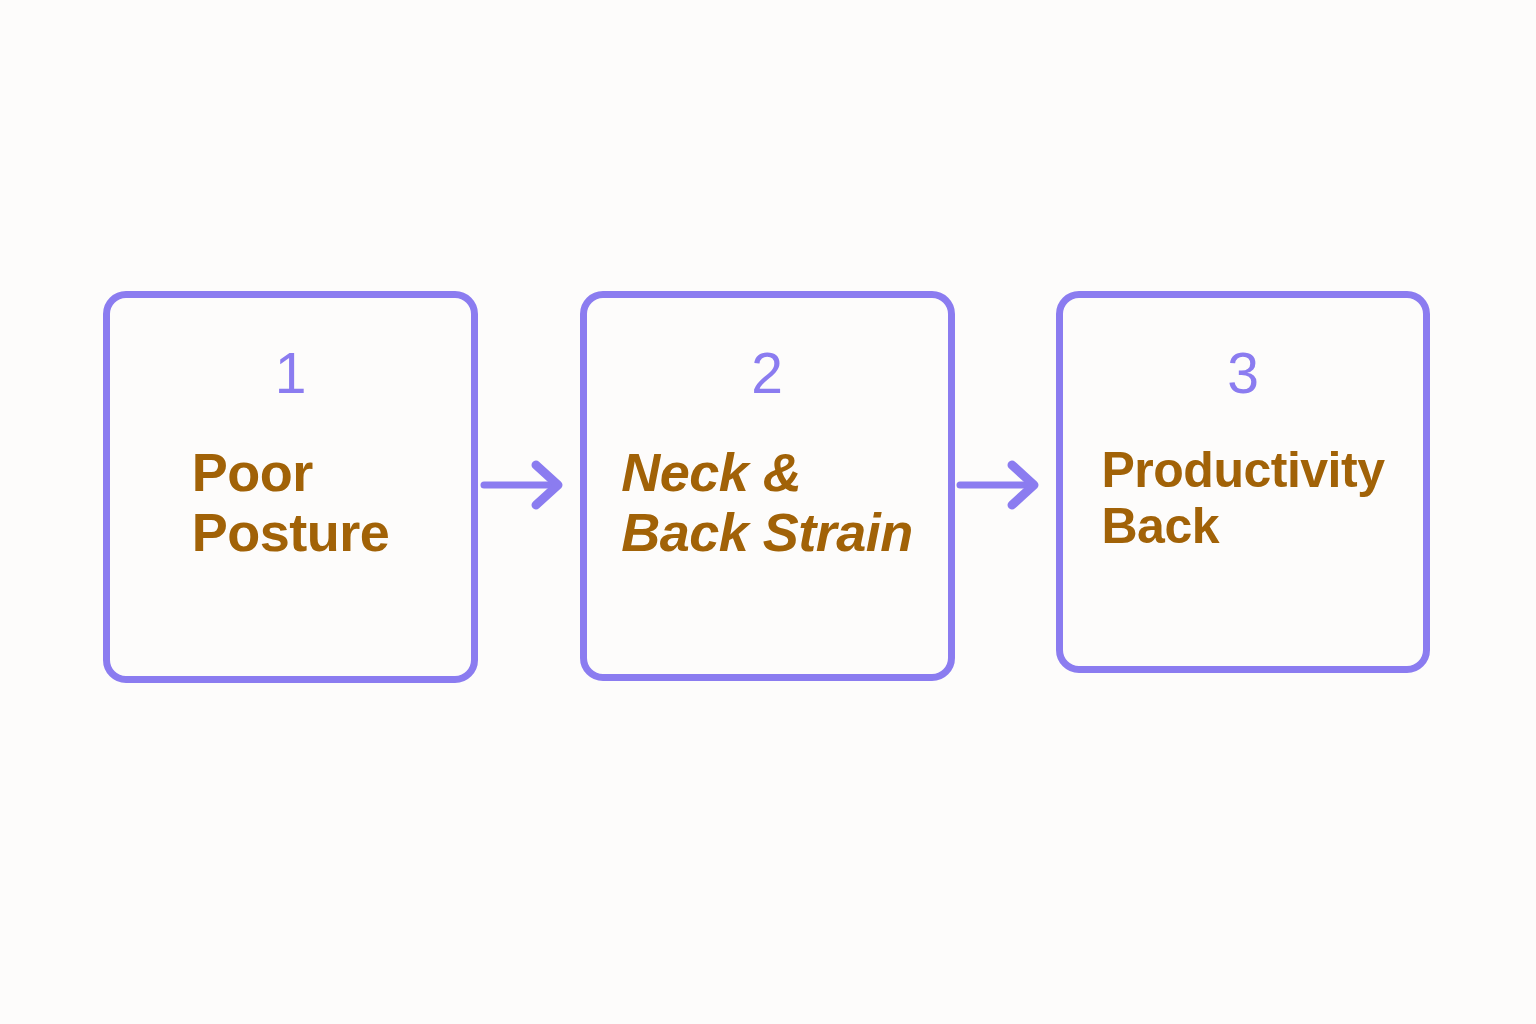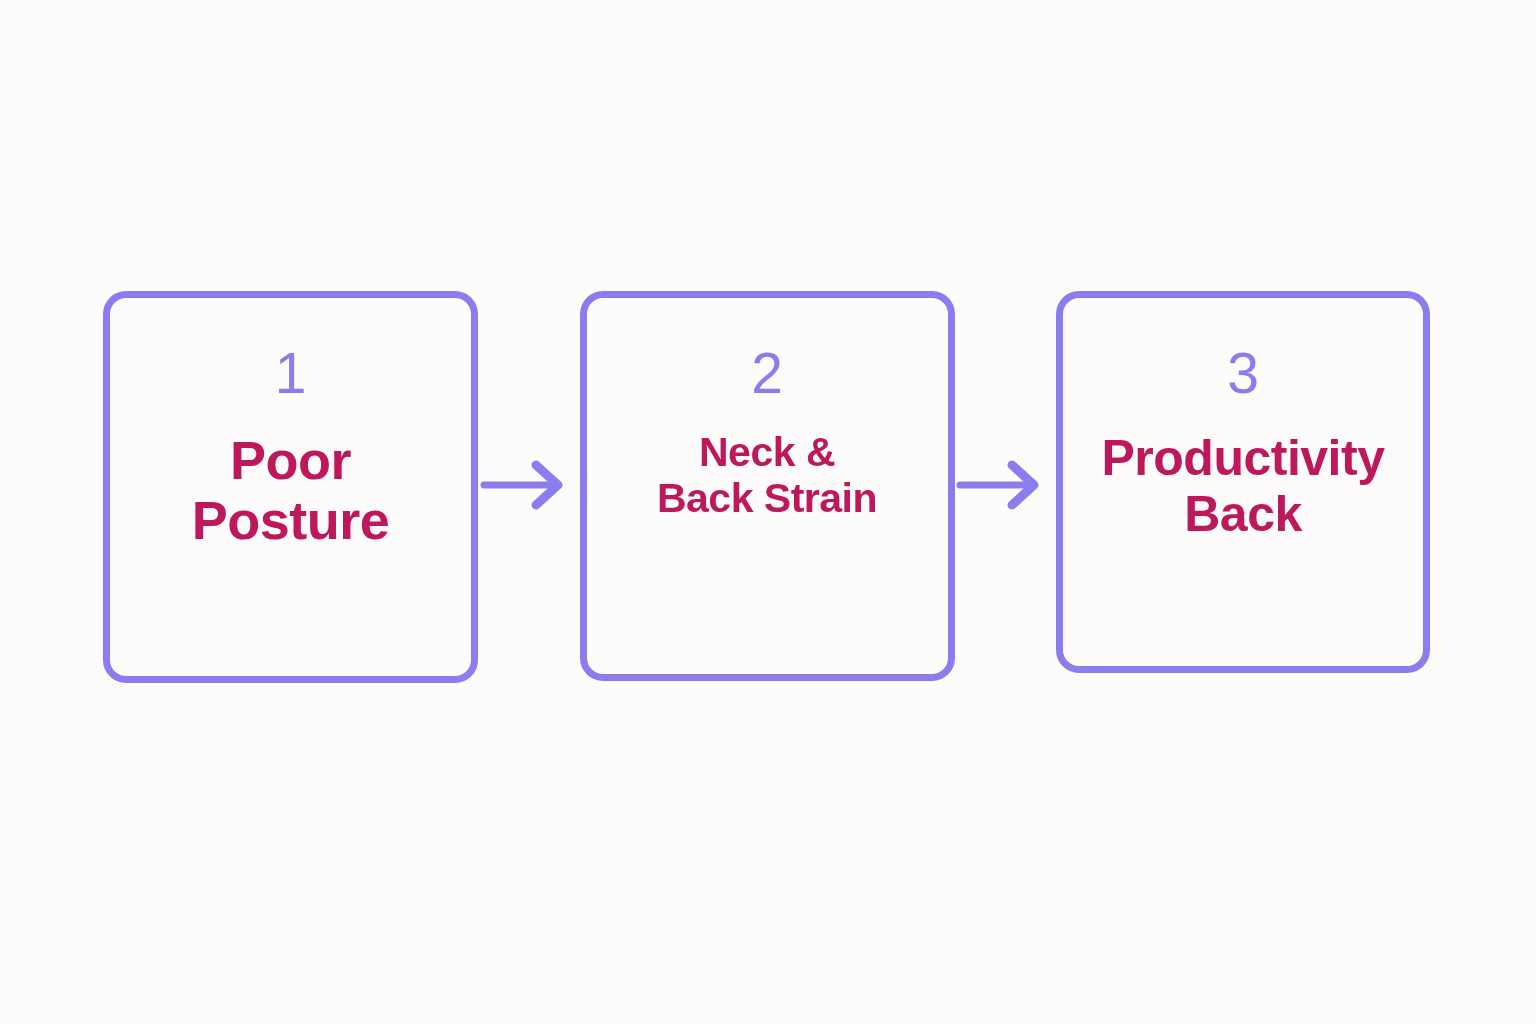--- a/index.html
+++ b/index.html
@@ -54,33 +54,32 @@
     font-family: "Liberation Sans", sans-serif;
     font-size: 57px;
     font-weight: 400;
     line-height: 1;
     margin-top: 47px;
     letter-spacing: 0px;
     user-select: none;
   }
 
   .step-label {
-    color: #be185d;
+    color: #a16207;
     font-family: "Liberation Sans", sans-serif;
     font-weight: bold;
     line-height: 1.12;
-    text-align: center;
-    margin-top: 28px;
+    margin-top: 40px;
     padding: 0 8px;
     white-space: pre-line;
     letter-spacing: -0.5px;
   }
 
   .step-box.step-1 .step-label { font-size: 54px; }
-  .step-box.step-2 .step-label { font-size: 41px; }
+  .step-box.step-2 .step-label { font-size: 54px; font-style: italic; }
   .step-box.step-3 .step-label { font-size: 50px; }
 
   .connector {
     flex: 1 1 auto;
     align-self: flex-start;
     margin-top: 168px;
     height: 52px;
     position: relative;
     display: flex;
     align-items: center;

